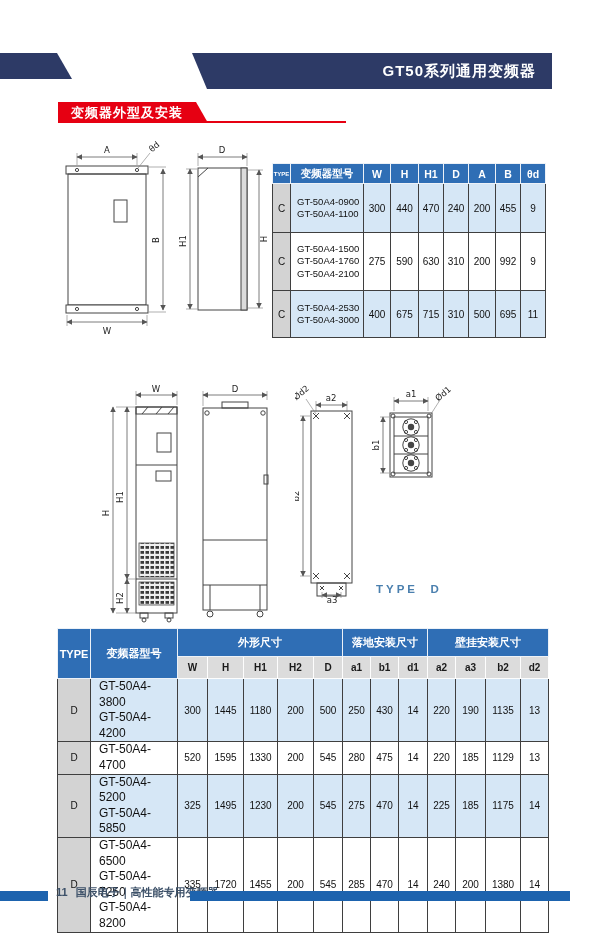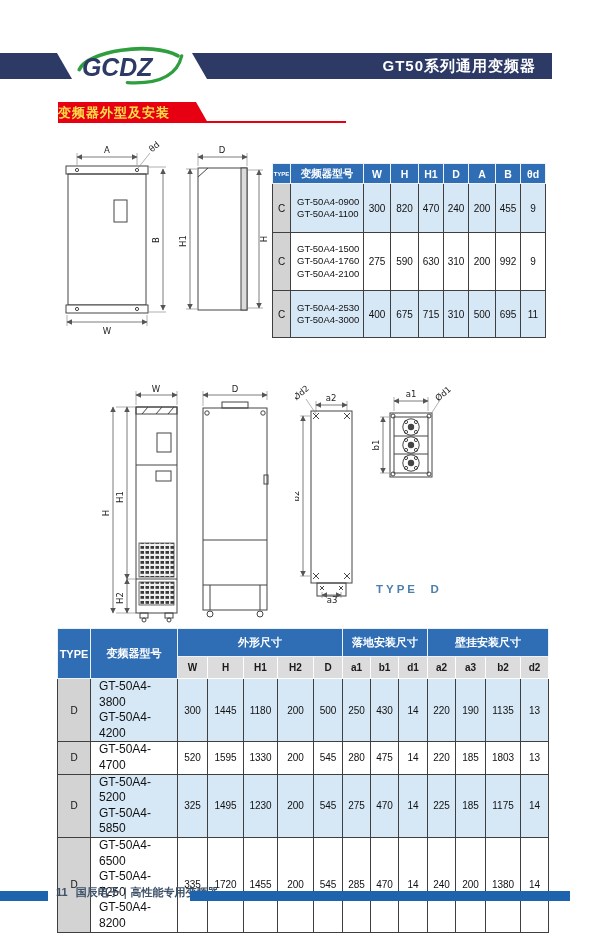--- a/index.html
+++ b/index.html
@@ -4,31 +4,31 @@
 <style>
   *{margin:0;padding:0;box-sizing:border-box}
   html,body{background:#ffffff}
   body{font-family:"Liberation Sans","DejaVu Sans",sans-serif;-webkit-font-smoothing:antialiased}
   .page{position:relative;width:600px;height:947px;background:#fff;overflow:hidden}
   .abs{position:absolute}
 
   
   .hbar-left{left:0;top:53px;width:72px;height:26px;background:#2d3a66;
     clip-path:polygon(0 0,57px 0,72px 100%,0 100%)}
-  .hbar-right{left:192px;top:53px;width:360px;height:26px;background:#2d3a66;
+  .hbar-right{left:192px;top:53px;width:360px;height:36px;background:#2d3a66;
     clip-path:polygon(0 0,100% 0,100% 100%,15px 100%);
     display:flex;align-items:center;justify-content:flex-end;padding-right:16px}
   .htitle{color:#fff;font-size:15px;font-weight:bold;letter-spacing:1px;white-space:nowrap}
   .logo{left:70px;top:44px;width:120px;height:42px}
 
   
   .banner{left:58px;top:102px;width:150px;height:21px;background:#e60012;
     clip-path:polygon(0 0,138px 0,150px 100%,0 100%);
-    color:#fde047;font-size:13px;font-weight:bold;display:flex;align-items:center;
-    letter-spacing:1px;white-space:nowrap}
+    color:#ffffff;font-size:13px;font-weight:bold;display:flex;align-items:center;
+    padding-left:13px;letter-spacing:1px;white-space:nowrap}
   .banner-line{left:58px;top:121px;width:288px;height:2px;background:#e60012}
 
   
   .draw1{left:32px;top:140px}
   .draw2a{left:60px;top:385px}
   .draw2b{left:295px;top:385px}
   .dl{stroke:#454545;stroke-width:1;fill:none}
   .dlf{stroke:#454545;stroke-width:1;fill:#ffffff}
   .dim{stroke:#5a5a5a;stroke-width:.8;fill:none}
   .ext{stroke:#7a7a7a;stroke-width:.6;fill:none}
@@ -67,27 +67,20 @@
   .fbar-right{left:190px;top:891px;width:380px;height:10px;background:#1d63ae}
   .ftext{left:56px;top:885px;height:14px;display:flex;gap:8px;align-items:center;
     font-size:11px;font-weight:bold;color:#3c5068;white-space:nowrap}
 </style>
 </head>
 <body>
 
 <div class="page">
 
   <div class="abs hbar-left"></div>
-  <div class="abs logo">
-    <svg viewBox="0 0 130 44" width="120" height="42">
-      <path d="M10,27 C18,7 88,-4 117,12" stroke="#2f9e3f" stroke-width="4" fill="none" stroke-linecap="round"></path>
-      <path d="M62,41 C96,43 116,33 121,12" stroke="#2f9e3f" stroke-width="3.5" fill="none" stroke-linecap="round"></path>
-      <text x="13" y="34" font-size="27" font-weight="bold" font-style="italic" fill="#2d3a66">GCDZ</text>
-    </svg>
-  </div>
   <div class="abs hbar-right">
     <span class="htitle">GT50系列通用变频器</span>
   </div>
 
   <div class="abs banner">
     <span>变频器外型及安装</span>
   </div>
   <div class="abs banner-line"></div>
 
   <svg class="abs draw1" width="235" height="210" viewBox="0 0 235 210">
@@ -167,21 +160,21 @@
         <th>B</th>
         <th>θd</th>
       </tr>
     </thead>
     <tbody id="t1-body">
         <tr class="alt">
           <td class="type">C</td>
           <td class="model">GT-50A4-0900
 GT-50A4-1100</td>
           <td class="val">300</td>
-          <td class="val">820</td>
+          <td class="val">440</td>
           <td class="val">470</td>
           <td class="val">240</td>
           <td class="val">200</td>
           <td class="val">455</td>
           <td class="val">9</td>
         </tr>
         <tr>
           <td class="type">C</td>
           <td class="model">GT-50A4-1500
 GT-50A4-1760
@@ -410,21 +403,21 @@
           <td class="val">520</td>
           <td class="val">1595</td>
           <td class="val">1330</td>
           <td class="val">200</td>
           <td class="val">545</td>
           <td class="val">280</td>
           <td class="val">475</td>
           <td class="val">14</td>
           <td class="val">220</td>
           <td class="val">185</td>
-          <td class="val">1803</td>
+          <td class="val">1129</td>
           <td class="val">13</td>
         </tr>
         <tr class="alt">
           <td class="type">D</td>
           <td class="model">GT-50A4-5200
 GT-50A4-5850</td>
           <td class="val">325</td>
           <td class="val">1495</td>
           <td class="val">1230</td>
           <td class="val">200</td>

